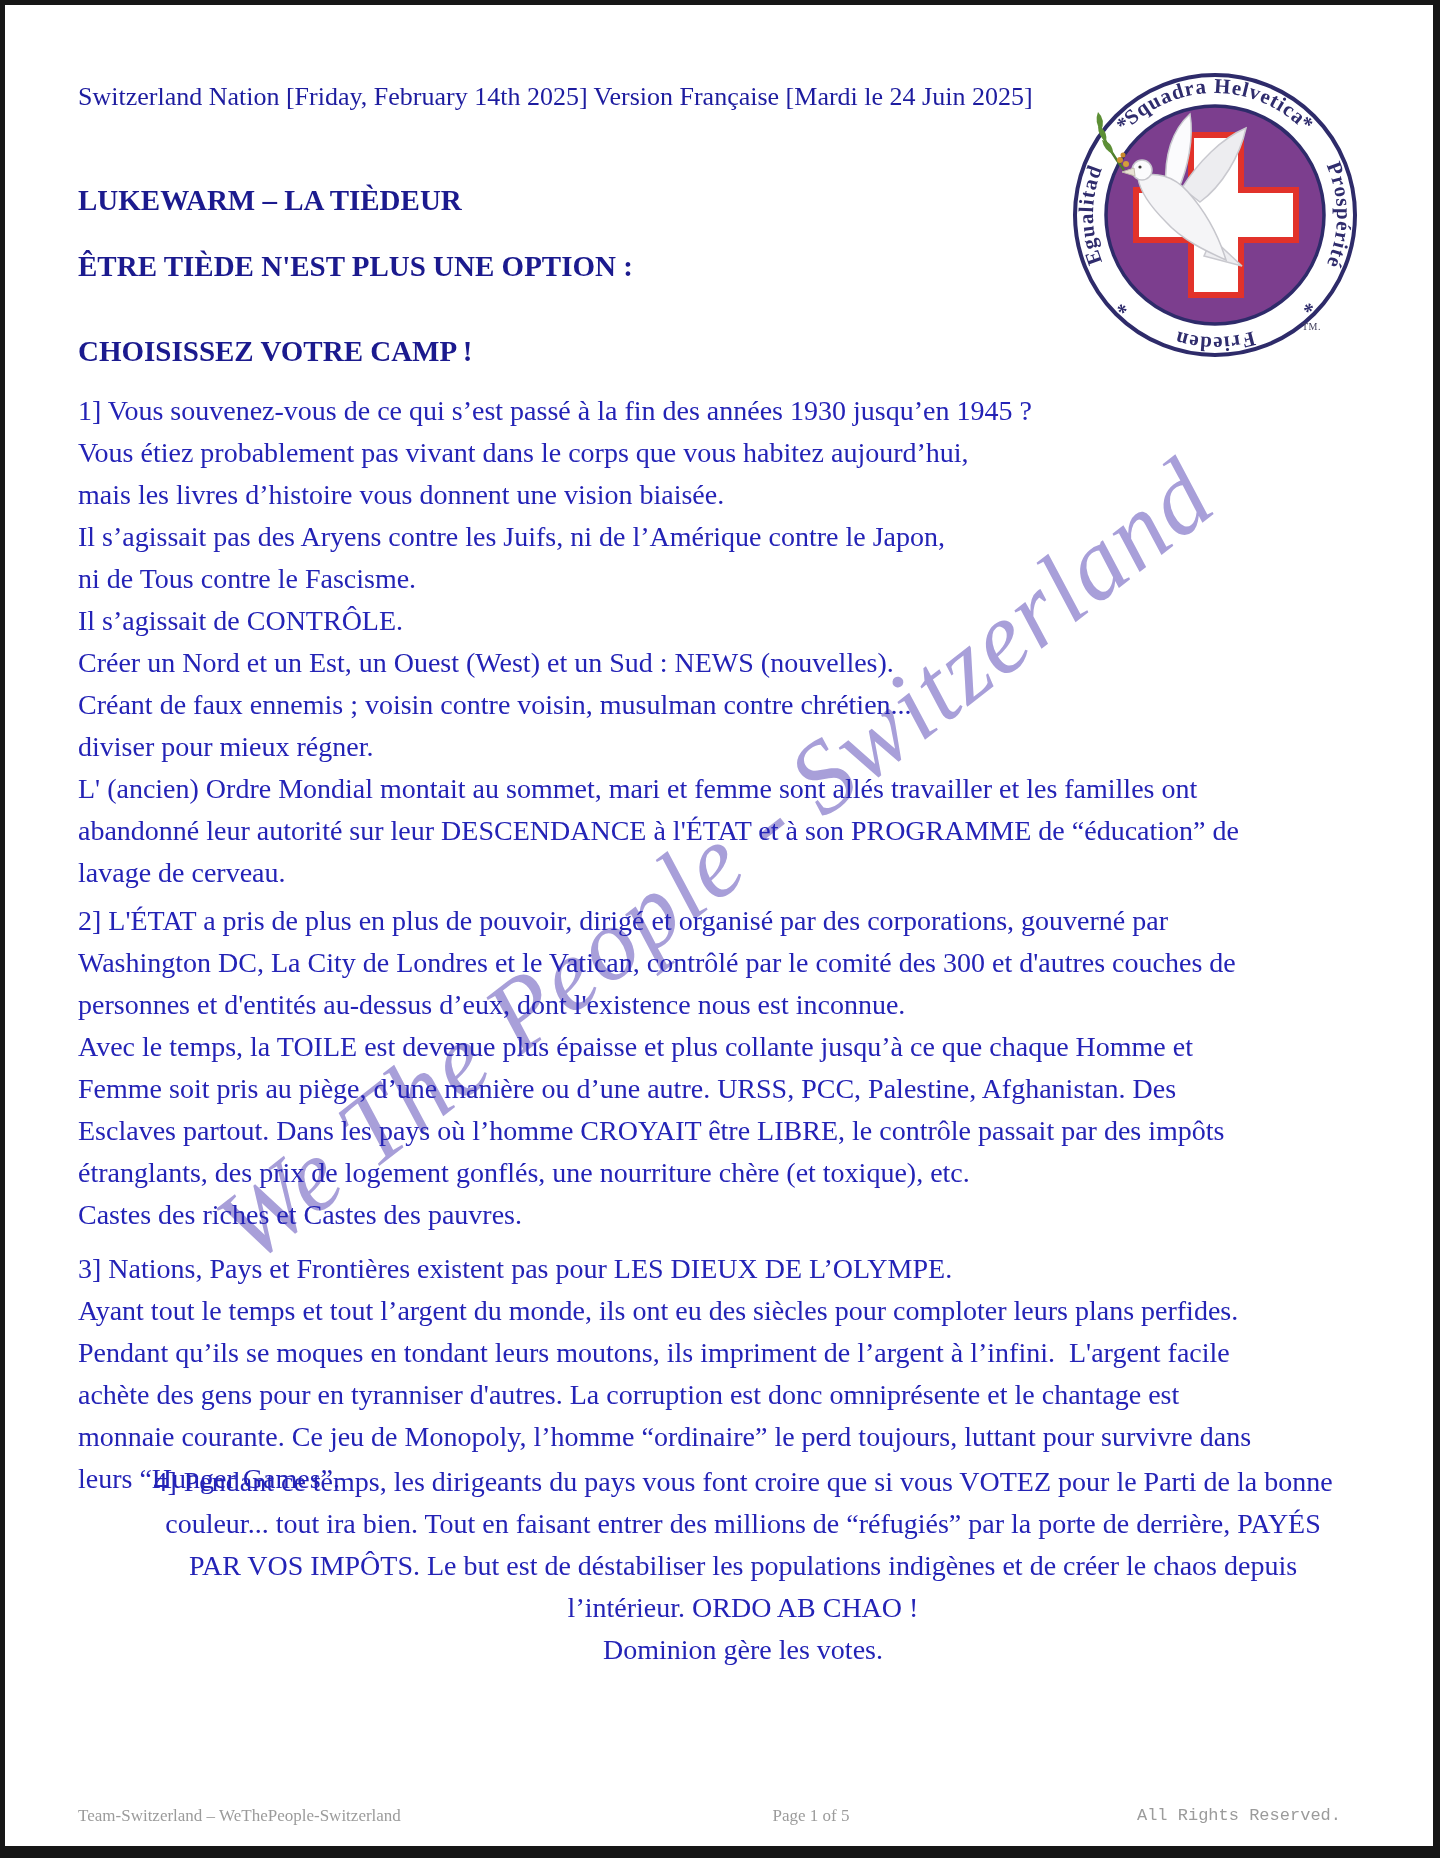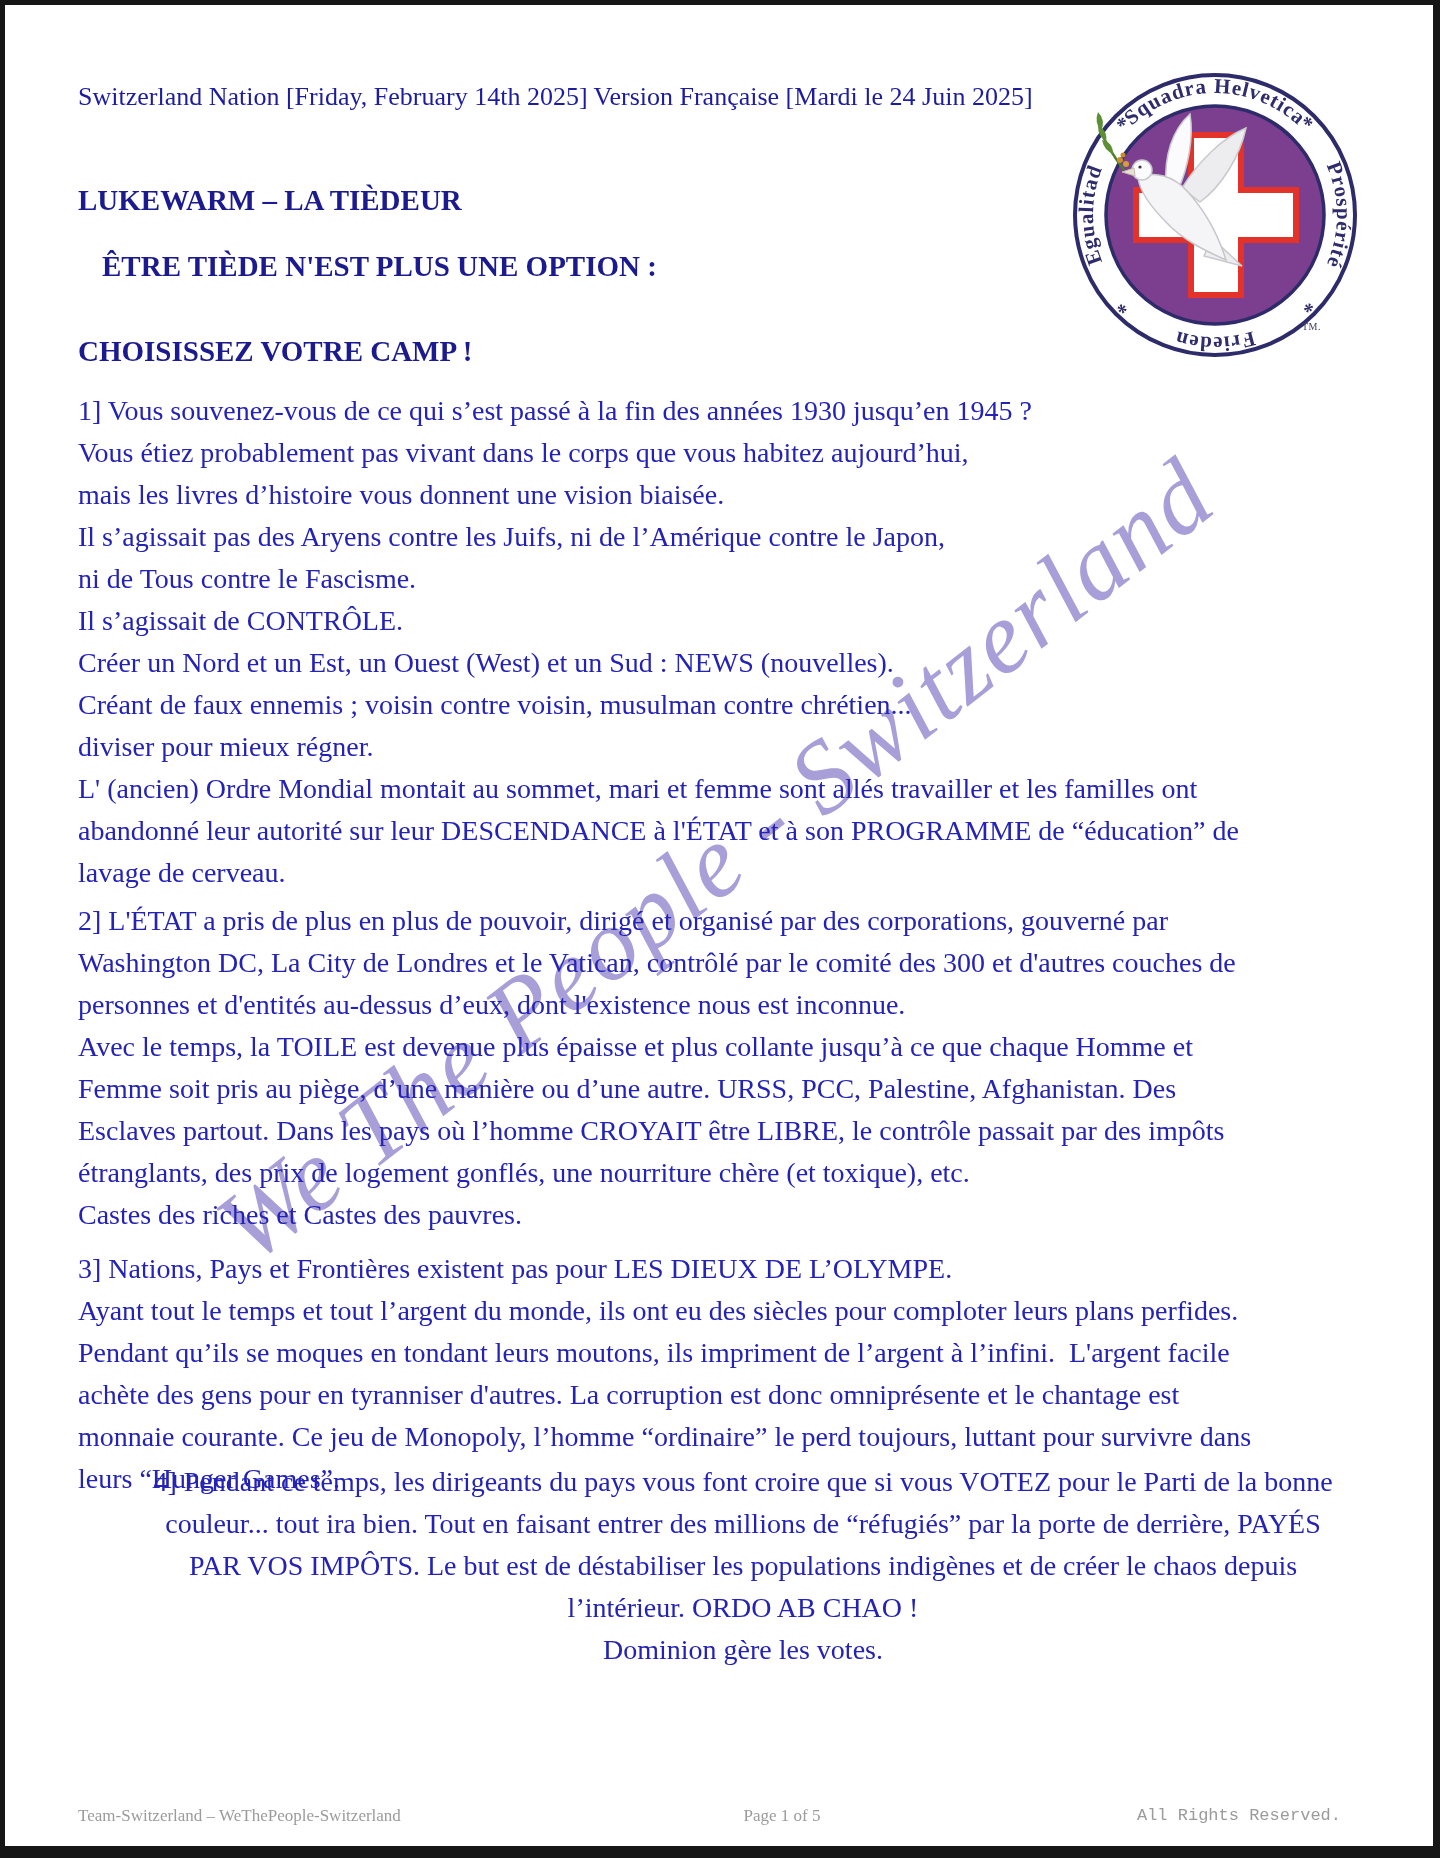--- a/index.html
+++ b/index.html
@@ -19,21 +19,21 @@
     position:absolute;left:78px;top:82px;
     font-size:26px;line-height:30px;
     color:#1d1c9f;white-space:pre;z-index:2;
   }
   .doc-heading{
     position:absolute;left:78px;
     font-size:29px;line-height:34px;font-weight:bold;
     color:#1b1a8e;white-space:pre;z-index:2;
   }
   .h1{top:183px;}
-  .h2{top:249px;margin-left:24px;}
+  .h2{top:249px;}
   .h3{top:334px;}
   .para{
     position:absolute;left:78px;width:1330px;
     font-size:28px;line-height:42px;
     color:#2423b6;white-space:pre;z-index:2;
   }
   .p1{top:390px;}
   .p2{top:900px;}
   .p3{top:1248px;}
   .p4{top:1461px;text-align:center;}
@@ -52,21 +52,21 @@
   }
   .tm-text{
     font-family:"Liberation Serif","DejaVu Serif",serif;
     font-size:10px;fill:#44425f;letter-spacing:0.5px;
   }
   .footer{
     position:absolute;top:1806px;width:100%;height:34px;
     font-size:17px;color:#9b9b9b;z-index:2;
   }
   .footer-left{position:absolute;left:78px;}
-  .footer-center{position:absolute;left:782px;transform:translateX(-50%);}
+  .footer-center{position:absolute;left:811px;transform:translateX(-50%);}
   .footer-right{position:absolute;right:99px;font-family:Liberation Mono, monospace;}
 </style>
 </head>
 <body>
 
 <div class="page">
   <div class="sheet"></div>
 
   <div class="watermark">We The People - Switzerland</div>
 

